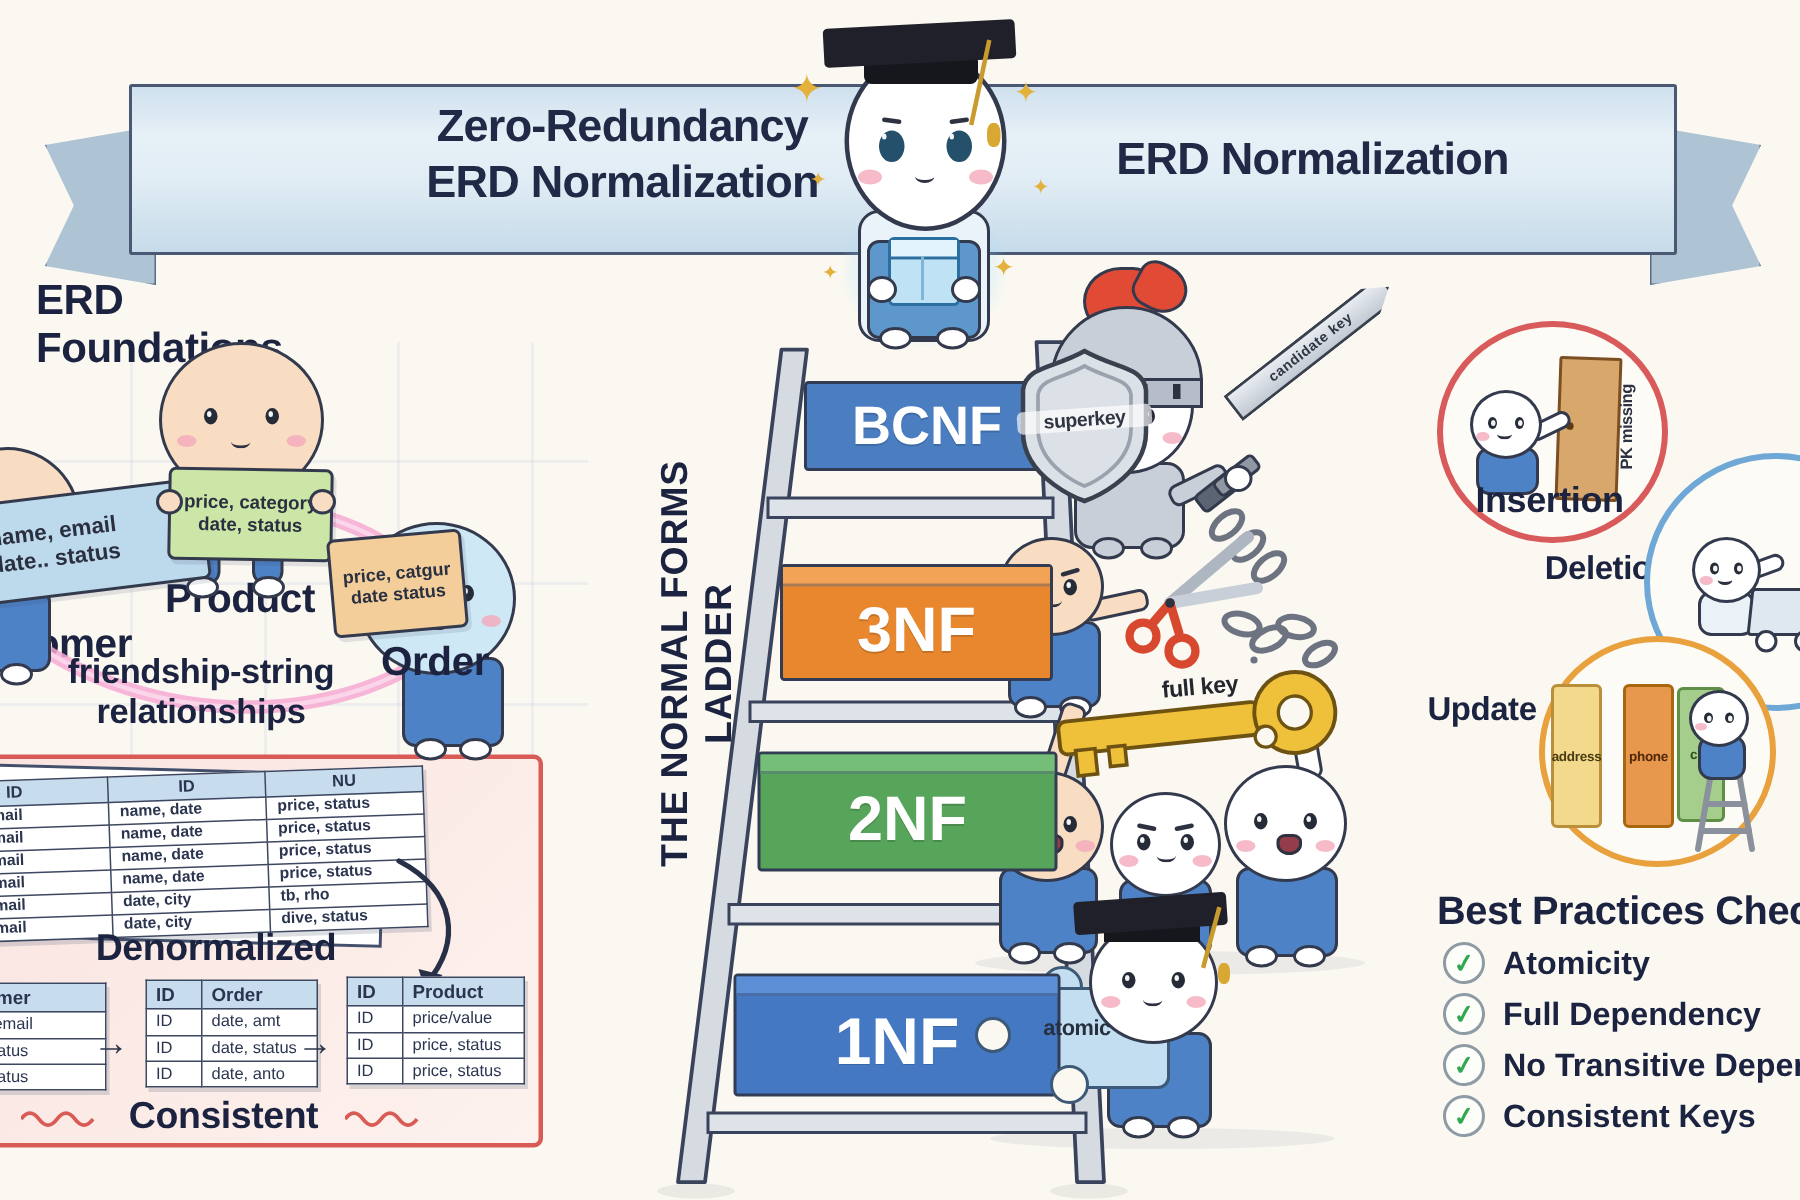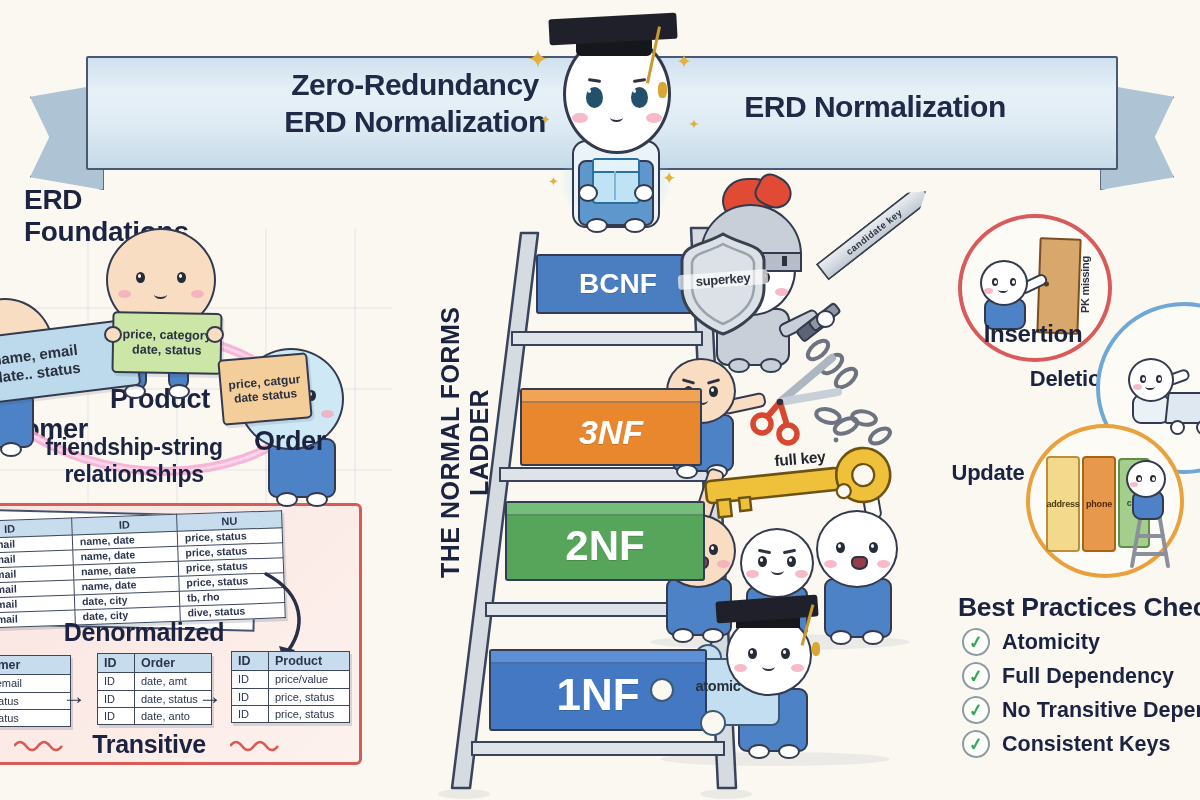--- a/index.html
+++ b/index.html
@@ -266,45 +266,45 @@
     <tr>
           <td>ID</td>
           <td>price, status</td>
         </tr>
     <tr>
           <td>ID</td>
           <td>price, status</td>
         </tr>
   </tbody>
     </table>
-  <div class="label" style="left:58px;top:730px;width:182px;font-size:25px;z-index:3;">Transitive</div>
+  <div class="label" style="left:58px;top:730px;width:182px;font-size:25px;z-index:3;">Consistent</div>
   <svg class="abs" style="left:14px;top:740px;z-index:3;" width="52" height="12" viewBox="0 0 52 12">
       <path d="M0,6 q6,-8 12,0 t12,0 t12,0 t12,0" fill="none" stroke="#D95B55" stroke-width="2.5"></path>
     </svg>
   <svg class="abs" style="left:230px;top:740px;z-index:3;" width="52" height="12" viewBox="0 0 52 12">
       <path d="M0,6 q6,-8 12,0 t12,0 t12,0 t12,0" fill="none" stroke="#D95B55" stroke-width="2.5"></path>
     </svg>
 
   <div class="label vtext" style="left:436px;top:268px;height:348px;font-size:25px;letter-spacing:0.5px;text-align:center;">THE NORMAL FORMS LADDER</div>
 
   <svg class="abs" style="left:430px;top:215px;z-index:2;" width="330" height="585" viewBox="0 0 330 585">
     <polygon points="91,18 108,18 40,573 22,573" fill="#D6DBE2" stroke="#39435c" stroke-width="2.5" stroke-linejoin="round"></polygon>
     <polygon points="261,13 278,13 306,573 288,573" fill="#D6DBE2" stroke="#39435c" stroke-width="2.5" stroke-linejoin="round"></polygon>
     <rect x="82" y="117" width="190" height="13" fill="#DEE3E9" stroke="#39435c" stroke-width="2"></rect>
     <rect x="70" y="253" width="212" height="13" fill="#DEE3E9" stroke="#39435c" stroke-width="2"></rect>
     <rect x="56" y="388" width="232" height="13" fill="#DEE3E9" stroke="#39435c" stroke-width="2"></rect>
     <rect x="42" y="527" width="252" height="13" fill="#DEE3E9" stroke="#39435c" stroke-width="2"></rect>
     <ellipse cx="34" cy="579" rx="26" ry="5" fill="rgba(60,60,80,.08)"></ellipse>
     <ellipse cx="296" cy="579" rx="26" ry="5" fill="rgba(60,60,80,.08)"></ellipse>
   </svg>
 
-  <div class="rung" style="left:536px;top:254px;width:160px;height:56px;background:#4A7EC1;font-size:28px;">
+  <div class="rung" style="left:536px;top:254px;width:160px;height:56px;background:#4A7EC1;font-size:36px;">
       <span>BCNF</span>
     </div>
-  <div class="rung" style="left:520px;top:388px;width:178px;height:74px;background:#E8872E;font-size:34px;font-style:italic;">
+  <div class="rung" style="left:520px;top:376px;width:178px;height:74px;background:#E8872E;font-size:42px;">
       <i class="topface" style="background:#F2A355;"></i>
       <span style="position:relative;top:5px;">3NF</span>
     </div>
   <div class="rung" style="left:505px;top:501px;width:196px;height:76px;background:#57A45B;font-size:42px;">
       <i class="topface" style="background:#74BE78;"></i>
       <span style="position:relative;top:5px;">2NF</span>
     </div>
   <div class="rung" style="left:489px;top:649px;width:214px;height:78px;background:#4478C3;font-size:44px;">
       <i class="topface" style="background:#5d8fd6;"></i>
       <span style="position:relative;top:5px;">1NF</span>
@@ -486,21 +486,21 @@
     </div>
     <div class="limb" style="left:62px;top:66px;width:24px;height:8px;transform:rotate(-20deg);"></div>
     <div class="bodyov" style="left:32px;top:88px;width:34px;height:26px;background:#EAF2F8;"></div>
     <div class="abs" style="left:66px;top:86px;width:46px;height:28px;background:#DFE8F0;border:2.4px solid var(--ink);border-radius:3px;transform:skewX(-6deg);z-index:2;"></div>
     <div class="abs" style="left:70px;top:114px;width:11px;height:11px;background:#fff;border:2.4px solid var(--ink);border-radius:50%;z-index:2;"></div>
     <div class="abs" style="left:96px;top:114px;width:11px;height:11px;background:#fff;border:2.4px solid var(--ink);border-radius:50%;z-index:2;"></div>
   </div>
 
   <div class="label" style="left:942px;top:460px;width:92px;font-size:22px;">Update</div>
   <div class="circle-scene" style="left:1026px;top:424px;width:150px;height:146px;border:4px solid #E8A13C;">
-    <div class="card" style="left:16px;top:28px;width:30px;height:92px;background:#F2D98C;border:2px solid #b98f3a;color:#4a3b12;">
+    <div class="card" style="left:4px;top:28px;width:30px;height:92px;background:#F2D98C;border:2px solid #b98f3a;color:#4a3b12;">
         <span>address</span>
       </div>
     <div class="card" style="left:52px;top:28px;width:30px;height:92px;background:#E8984C;border:2px solid #a9650f;color:#50270a;">
         <span>phone</span>
       </div>
     <div class="card" style="left:88px;top:30px;width:28px;height:86px;background:#A5CE8C;border:2px solid #5f8f46;color:#2e4d1d;">
         <span>city</span>
       </div>
     <svg class="abs" style="left:92px;top:58px;z-index:3;" width="54" height="84" viewBox="0 0 54 84">
       <g stroke="#8a919c" stroke-width="4" stroke-linecap="round">

